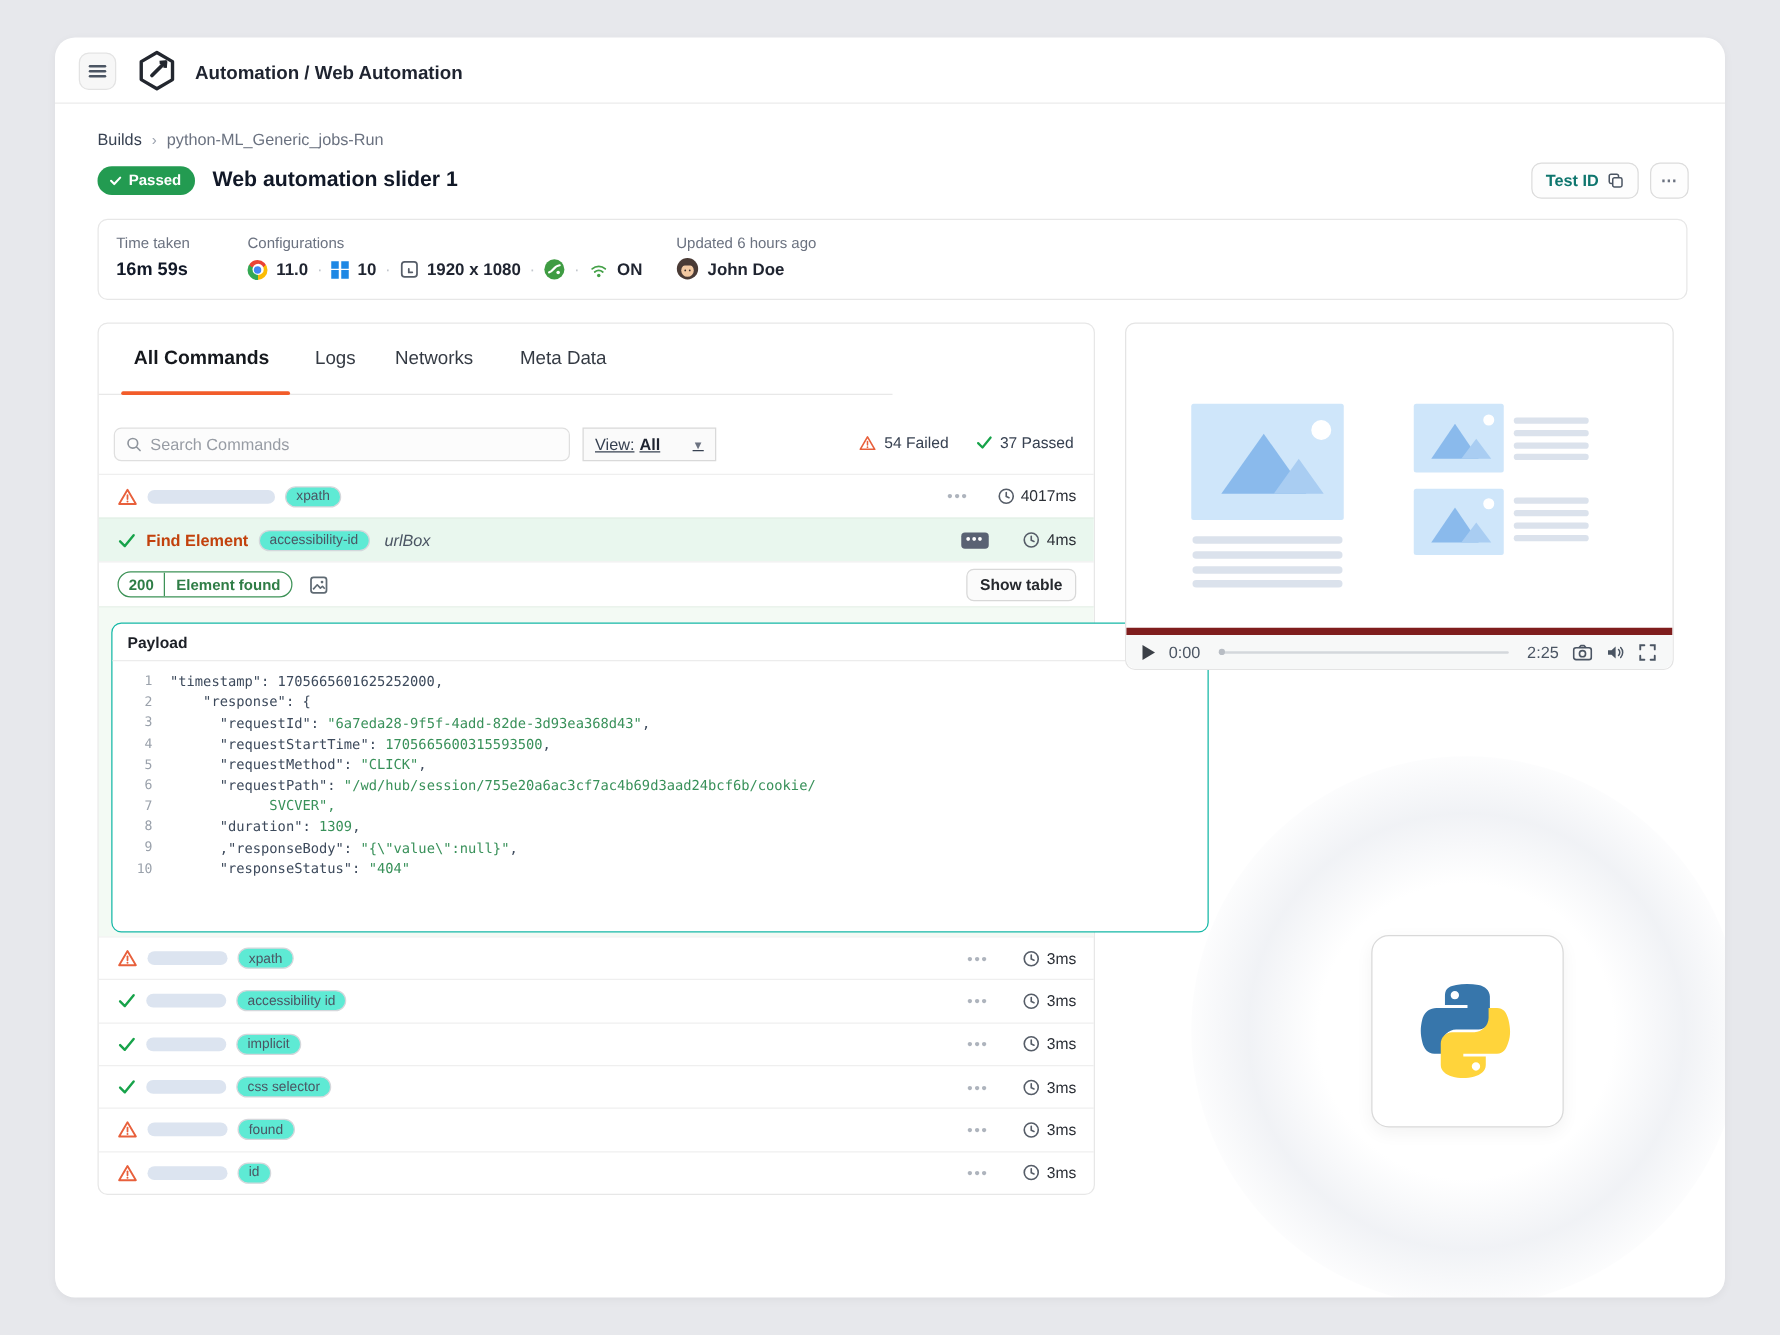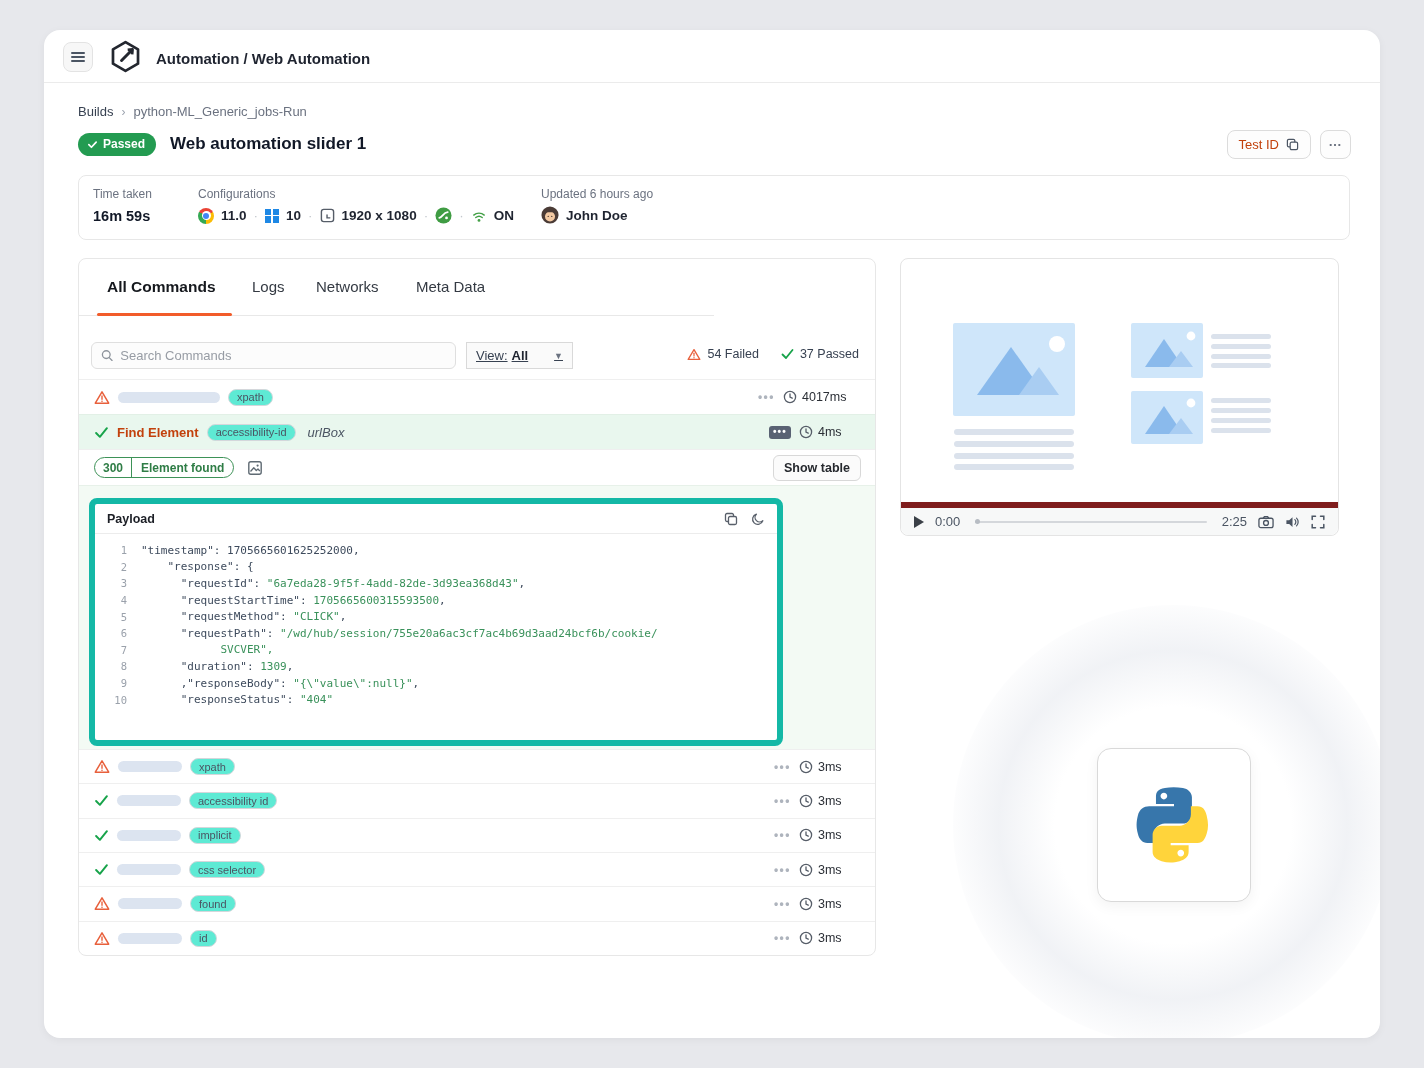--- a/index.html
+++ b/index.html
@@ -17,21 +17,21 @@
 
   
   .breadcrumb { position:absolute; left:34px; top:74px; font-size:13px; display:flex; gap:8px; align-items:center; }
   .crumb-a { color:#374151; font-weight:500; }
   .crumb-sep { color:#9ca3af; font-size:12px; }
   .crumb-b { color:#6b7280; }
   .titlerow { position:absolute; left:34px; top:99px; right:29px; height:30px; display:flex; align-items:center; }
   .badge-passed { display:inline-flex; align-items:center; gap:5px; background:#239b51; color:#fff; font-size:12px; font-weight:700; height:23px; padding:0 11px 0 9px; border-radius:12px; }
   .test-title { margin-left:14px; font-size:17px; font-weight:700; color:#111827; }
   .title-actions { margin-left:auto; display:flex; gap:9px; }
-  .btn { display:inline-flex; align-items:center; gap:7px; height:29px; padding:0 11px; border:1px solid #dcdcdc; border-radius:8px; background:#fdfdfd; font-size:13px; font-weight:400; color:#c2410c; cursor:pointer; }
+  .btn { display:inline-flex; align-items:center; gap:7px; height:29px; padding:0 11px; border:1px solid #dcdcdc; border-radius:8px; background:#fdfdfd; font-size:13px; font-weight:700; color:#0f766e; cursor:pointer; }
   .btn.icon-only { width:31px; justify-content:center; color:#6b7280; font-weight:700; letter-spacing:1px; }
 
   
   .summary { position:absolute; left:34px; top:145px; width:1272px; height:65px; border:1px solid #e7e7e7; border-radius:8px; }
   .sum-label { font-size:12px; color:#6b7280; }
   .sum-col1 { position:absolute; left:14px; top:11px; }
   .sum-col2 { position:absolute; left:119px; top:11px; }
   .sum-col3 { position:absolute; left:462px; top:11px; }
   .sum-value { margin-top:7px; font-size:14.5px; font-weight:700; color:#111827; }
   .config-row { margin-top:6px; display:flex; align-items:center; gap:7px; font-size:13.5px; font-weight:700; color:#1f2430; }
@@ -62,32 +62,32 @@
   .counters .cnt { display:flex; gap:6px; align-items:center; }
 
   .rowarea { position:absolute; left:0; top:120px; width:100%; bottom:0; display:flex; flex-direction:column; }
   .cmd-row { display:flex; align-items:center; padding:0 14px 0 15px; border-top:1px solid #efefef; gap:8px; height:35px; flex:none; }
   .cmd-row.grow { flex:1; height:auto; }
   .skeleton { height:11px; border-radius:5.5px; background:#dce4f0; flex:none; }
   .pill { border:1px solid #d4d7db; border-radius:10px; padding:1.5px 8px; font-size:11px; color:#4b5563; background:#5eead4; white-space:nowrap; }
   .spacer { flex:1; }
   .dots3 { color:#aeb4bd; font-weight:700; letter-spacing:1.5px; font-size:12px; cursor:pointer; }
   .dots3.dark { background:#596273; color:#fff; border-radius:3px; padding:0 4px; font-size:10px; letter-spacing:1.2px; height:13px; line-height:12px; }
-  .dur { display:flex; align-items:center; gap:5px; font-size:12.5px; color:#2b2f36; min-width:62px; justify-content:flex-start; }
+  .dur { display:flex; align-items:center; gap:5px; font-size:12.5px; color:#2b2f36; min-width:62px; justify-content:flex-end; }
   .row-green { background:#e9f7ee; border-top:1px solid #e2f0e6; }
   .cmd-name { font-size:13px; font-weight:700; color:#c2410c; }
   .arg-italic { font-style:italic; font-size:13px; color:#4b5563; margin-left:4px; }
 
   .resp-pill { display:inline-flex; align-items:stretch; border:1.5px solid #3d9257; border-radius:11px; height:21px; overflow:hidden; background:#fff; }
   .resp-pill span { display:flex; align-items:center; padding:0 9px; font-size:12px; font-weight:700; color:#2f7d46; }
   .resp-pill .code { border-right:1.5px solid #3d9257; padding:0 8px; }
   .show-table { height:26px; padding:0 10px; border:1px solid #d8d8d8; border-radius:6px; background:#fbfbfb; font-size:12.5px; font-weight:600; color:#26292e; cursor:pointer; }
 
   .payload-section { height:264px; background:#f3faf4; border-top:1px solid #e7f1e9; flex:none; position:relative; }
-  .payload-card { position:absolute; left:10px; top:12px; width:694px; height:248px; background:#fff; border:6px solid #14b8a6; border-radius:8px; }
+  .payload-card { position:absolute; left:10px; top:12px; width:878px; height:248px; background:#fff; border:1px solid #14b8a6; border-radius:8px; }
   .payload-head { height:30px; border-bottom:1px solid #ececec; display:flex; align-items:center; padding:0 12px; }
   .payload-title { font-size:12.5px; font-weight:700; color:#1c1f26; }
   .payload-icons { margin-left:auto; display:flex; gap:13px; align-items:center; }
   .codebox { padding:8px 0 0 0; font-family:"DejaVu Sans Mono", monospace; font-size:11px; }
   .code-line { display:flex; height:16.6px; align-items:center; }
   .code-line .ln { width:32px; text-align:right; color:#9aa1ab; flex:none; font-size:10.5px; }
   .code-line .code { margin-left:14px; white-space:pre; color:#3d4a5c; }
   .code .v { color:#39915a; }
 
   
@@ -287,21 +287,21 @@
           <svg width="14" height="14" viewBox="0 0 14 14">
               <circle cx="7" cy="7" r="5.6" fill="none" stroke="#565d68" stroke-width="1.3"></circle>
               <path d="M7 4 v3.2 l2.2 1" fill="none" stroke="#565d68" stroke-width="1.3" stroke-linecap="round"></path>
             </svg>
           <span>4ms</span>
         </span>
       </div>
 
       <div class="cmd-row" style="height:36px">
         <span class="resp-pill">
-          <span class="code">300</span>
+          <span class="code">200</span>
           <span>Element found</span>
         </span>
         <svg width="16" height="16" viewBox="0 0 16 16" style="margin-left:5px">
             <rect x="1.8" y="1.8" width="12.4" height="12.4" rx="2" fill="none" stroke="#5f6a73" stroke-width="1.4"></rect>
             <circle cx="10.6" cy="5.6" r="1.1" fill="#5f6a73"></circle>
             <path d="M3.5 11.5 L6.8 7.8 L9.3 10.5 L11 9 L12.8 11" fill="none" stroke="#5f6a73" stroke-width="1.3" stroke-linejoin="round"></path>
           </svg>
         <span class="spacer"></span>
         <button class="show-table">Show table</button>
       </div>

